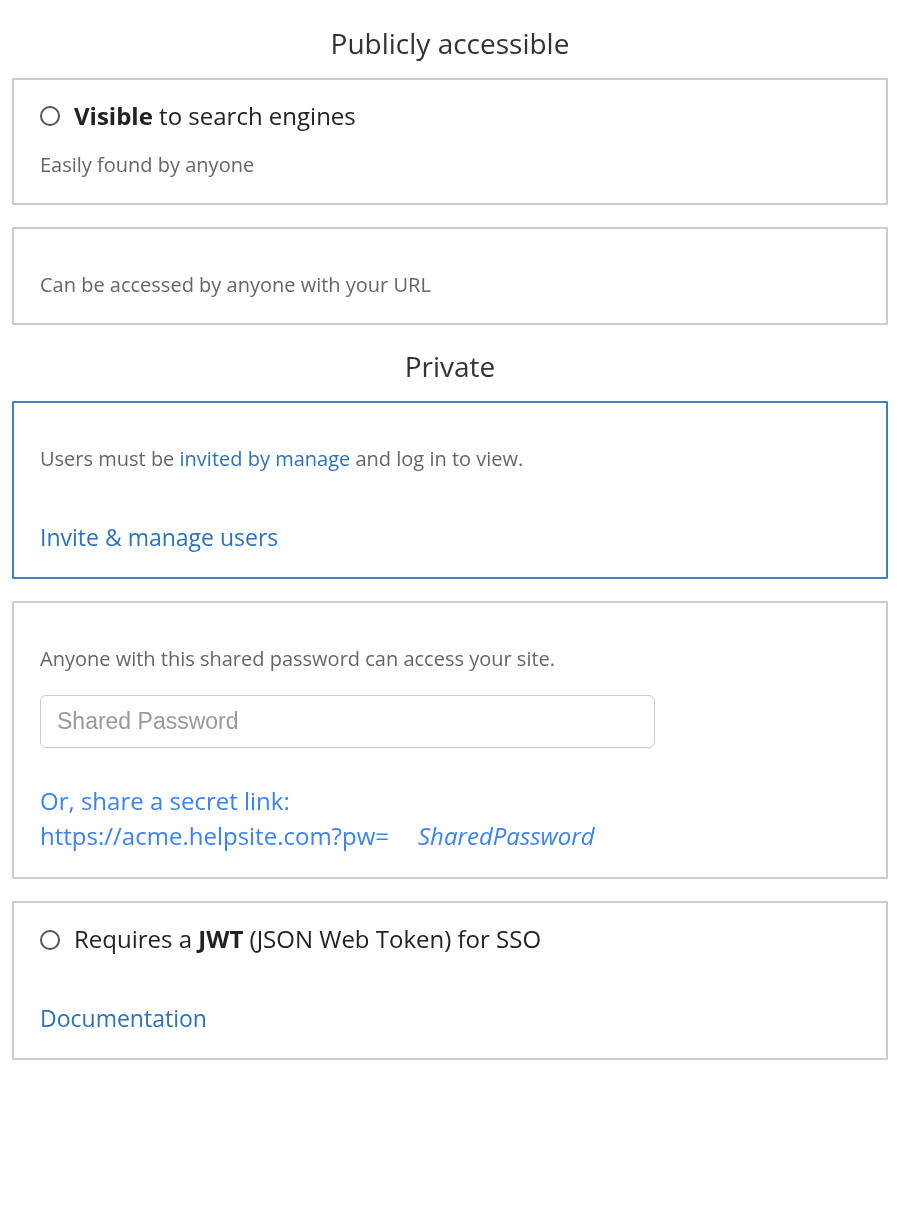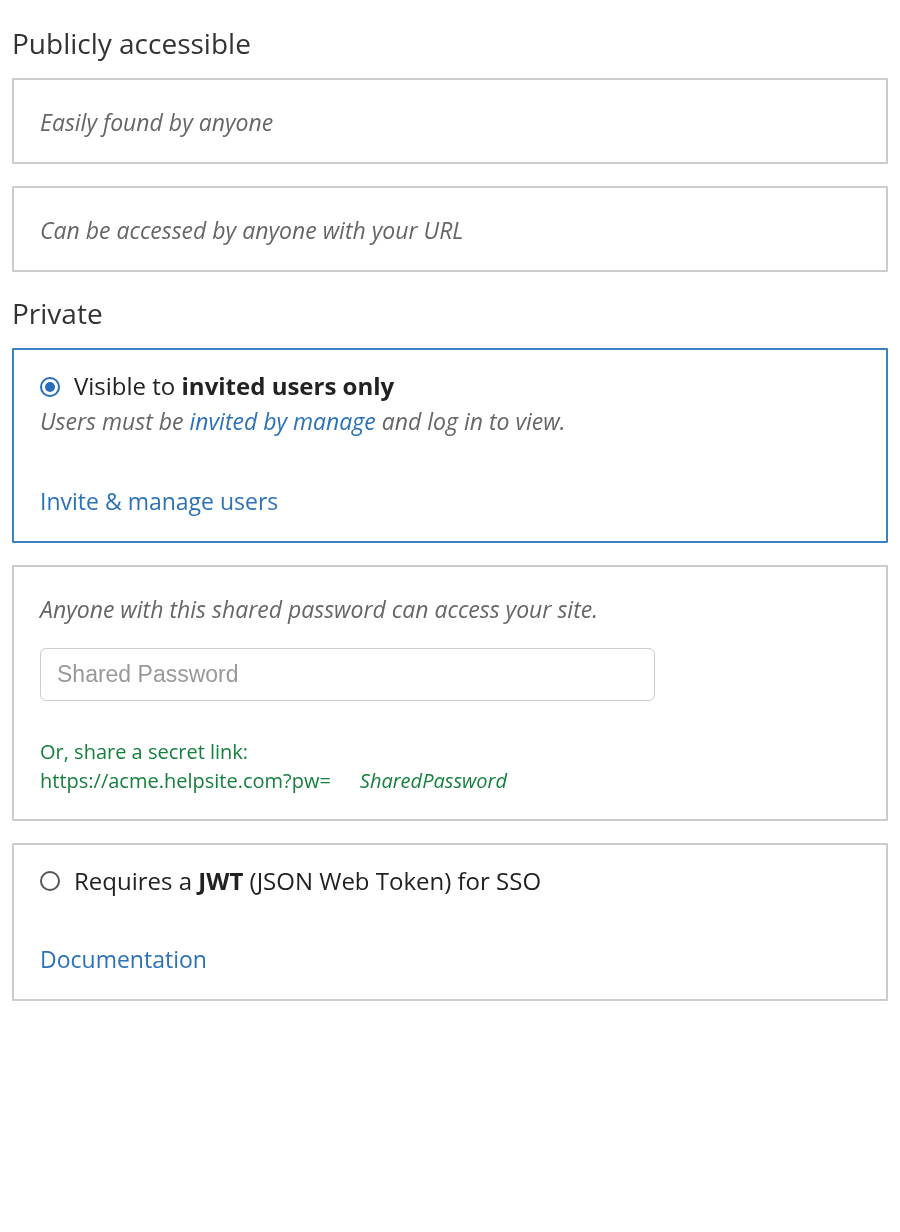--- a/index.html
+++ b/index.html
@@ -9,20 +9,21 @@
     font-family: "Open Sans", "Helvetica Neue", Arial, sans-serif;
     background: #fff;
     color: #333;
     width: 900px;
   }
   .section-title {
     font-size: 28px;
     font-weight: 400;
     color: #333;
     margin: 6px 0 16px 0;
+    text-align: center;
   }
   .option-card {
     border: 2px solid #ccc;
     padding: 22px 26px 24px 26px;
     margin-bottom: 22px;
     border-radius: 1px;
   }
   .option-card.selected {
     border-color: #3b82c4;
   }
@@ -47,25 +48,24 @@
   .radio.checked { border-color: #2a6ebb; }
   .radio.checked::after {
     content: "";
     position: absolute;
     top: 3px; left: 3px; right: 3px; bottom: 3px;
     background: #2a6ebb;
     border-radius: 50%;
   }
   .option-title b { font-weight: 700; }
   .option-desc {
-    margin-top: 4px;
-    font-size: 23px;
+    margin-top: 20px;
+    font-size: 20px;
     color: #666;
     line-height: 1.4;
-    font-style: italic;
   }
   .option-desc a, .card-link {
     color: #2c72b8;
     text-decoration: none;
     cursor: pointer;
   }
   .card-link {
     display: inline-block;
     margin-top: 48px;
     font-size: 23px;
@@ -76,49 +76,49 @@
     max-width: 100%;
     font-size: 23px;
     padding: 12px 16px;
     border: 1px solid #ccc;
     border-radius: 6px;
     color: #333;
   }
   .pw-input::placeholder { color: #999; }
   .secret-block {
     margin-top: 36px;
-    font-size: 20px;
-    color: #15803d;
+    font-size: 24px;
+    color: #3b82f6;
     line-height: 1.45;
   }
   .secret-url .base { }
   .secret-url .pw { font-style: italic; margin-left: 29px; }
 </style>
 </head>
 <body>
 
 <div class="section-title">Publicly accessible</div>
 
 <div class="option-card">
+  <div class="option-header">
+    <span class="radio"></span>
+    <span class="option-title">
+      <b>Visible</b><span> to search engines</span>
+    </span>
+  </div>
   <div class="option-desc">Easily found by anyone</div>
 </div>
 
 <div class="option-card">
   <div class="option-desc">Can be accessed by anyone with your URL</div>
 </div>
 
 <div class="section-title">Private</div>
 
 <div class="option-card selected">
-  <div class="option-header">
-    <span class="radio checked"></span>
-    <span class="option-title">
-      <span>Visible to </span><b>invited users only</b>
-    </span>
-  </div>
   <div class="option-desc">
     <span>Users must be </span><a>invited by manage</a><span> and log in to view.</span>
   </div>
   <a class="card-link">Invite &amp; manage users</a>
 </div>
 
 <div class="option-card">
   <div class="option-desc">Anyone with this shared password can access your site.</div>
   <input class="pw-input" type="text" placeholder="Shared Password" style="">
   <div class="secret-block">

